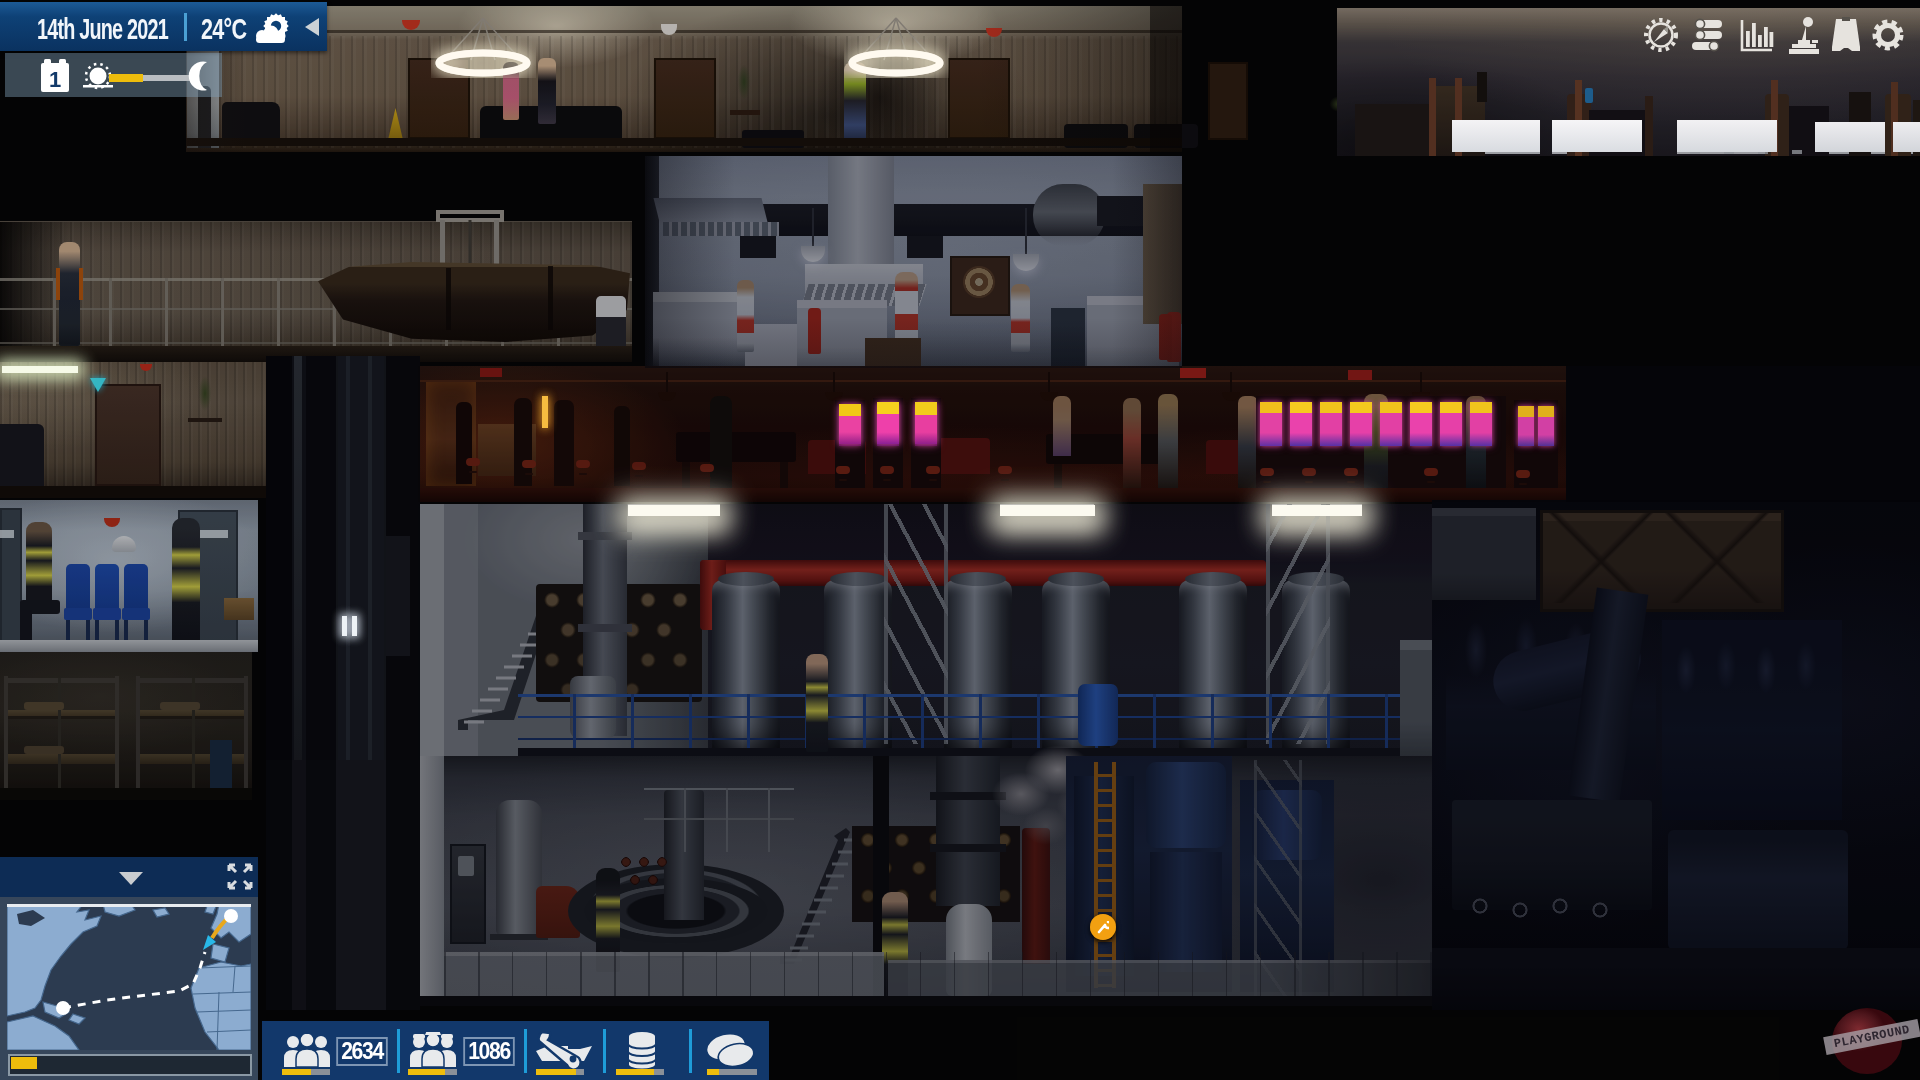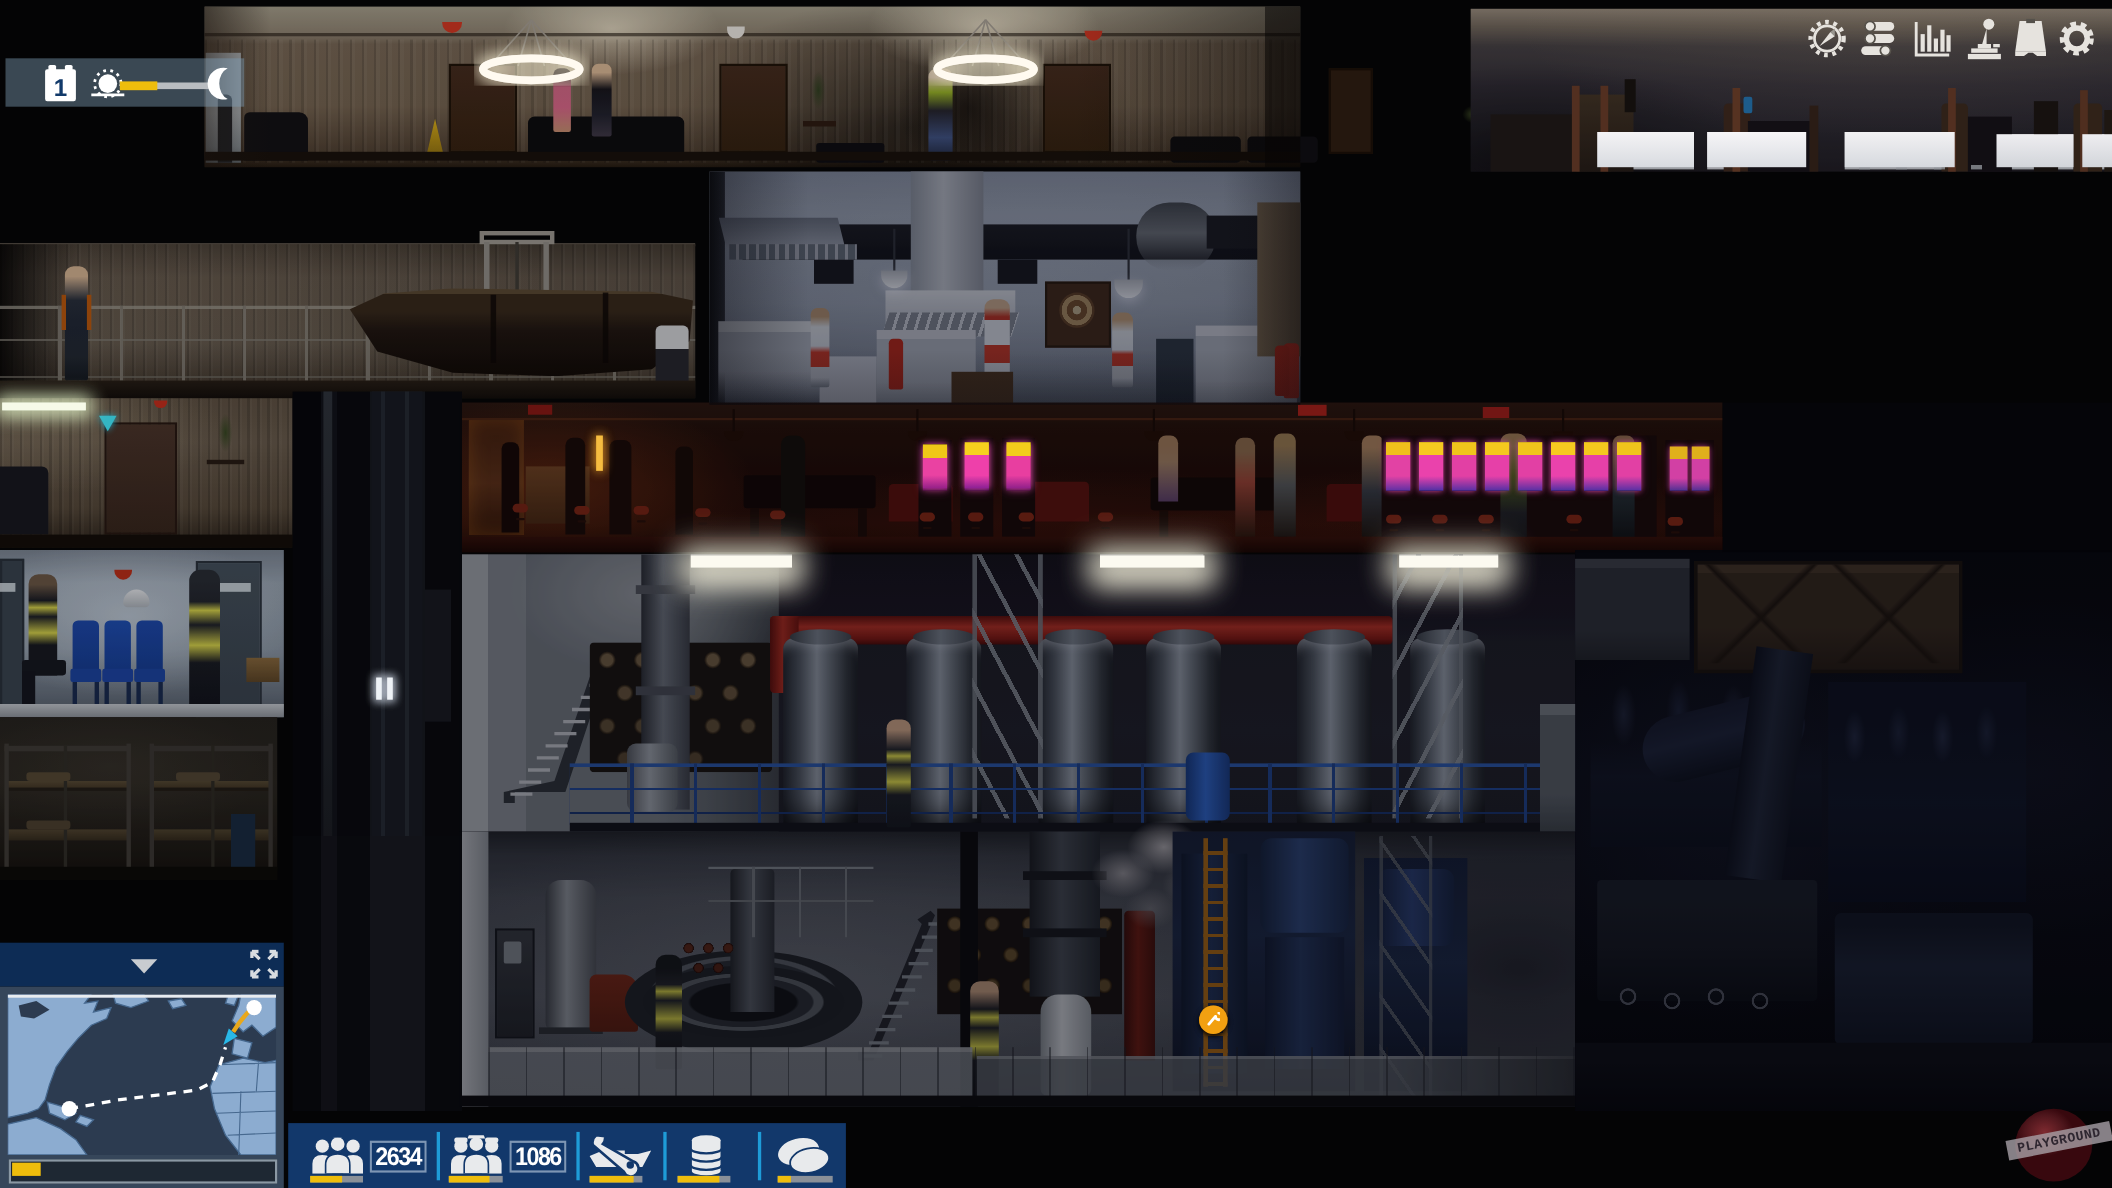--- a/index.html
+++ b/index.html
@@ -603,20 +603,40 @@
 <div class="a" style="left:1320px;top:402px;width:22px;height:44px;background:linear-gradient(180deg,#f0c41c 0 26%,#e240a4 26% 70%,#5830a4);box-shadow:0 0 5px rgba(235,75,175,.7);"></div>
 <div class="a" style="left:1350px;top:402px;width:22px;height:44px;background:linear-gradient(180deg,#f4c81e 0 26%,#e640a8 26% 70%,#5430a4);box-shadow:0 0 5px rgba(235,75,175,.7);"></div>
 <div class="a" style="left:1380px;top:402px;width:22px;height:44px;background:linear-gradient(180deg,#f0c41c 0 26%,#e240a4 26% 70%,#5830a4);box-shadow:0 0 5px rgba(235,75,175,.7);"></div>
 <div class="a" style="left:1410px;top:402px;width:22px;height:44px;background:linear-gradient(180deg,#f6ca20 0 26%,#ea42ac 26% 70%,#5030a4);box-shadow:0 0 5px rgba(235,75,175,.7);"></div>
 <div class="a" style="left:1440px;top:402px;width:22px;height:44px;background:linear-gradient(180deg,#f4c81e 0 26%,#e640a8 26% 70%,#5430a4);box-shadow:0 0 5px rgba(235,75,175,.7);"></div>
 <div class="a" style="left:1470px;top:402px;width:22px;height:44px;background:linear-gradient(180deg,#f0c41c 0 26%,#e240a4 26% 70%,#5830a4);box-shadow:0 0 5px rgba(235,75,175,.7);"></div>
 <div class="a" style="left:1518px;top:406px;width:16px;height:40px;background:linear-gradient(180deg,#e0b01c 0 28%,#d240a4 28% 72%,#523094);box-shadow:0 0 5px rgba(225,70,165,.65);"></div>
 <div class="a" style="left:1538px;top:406px;width:16px;height:40px;background:linear-gradient(180deg,#e0b01c 0 28%,#d240a4 28% 72%,#523094);box-shadow:0 0 5px rgba(225,70,165,.65);"></div>
 <div class="a" style="left:542px;top:396px;width:6px;height:32px;background:#f6bc40;box-shadow:0 0 10px #e89a28;"></div>
 
+<div class="a" style="left:0;top:2px;width:327px;height:49px;background:linear-gradient(180deg,#1c5a96 0,#0e4176 30%,#0a3260 100%);box-shadow:0 2px 4px rgba(0,0,0,.5);">
+  <div class="a" style="left:37px;top:10px;width:160px;height:32px;font-size:30px;font-weight:bold;color:#f2f6fa;letter-spacing:-1.2px;transform:scaleX(.66);transform-origin:left;white-space:nowrap;">14th June 2021</div>
+  <div class="a" style="left:184px;top:11px;width:3px;height:28px;background:#4aa0d4;"></div>
+  <div class="a" style="left:201px;top:10px;width:70px;height:32px;font-size:30px;font-weight:bold;color:#f2f6fa;letter-spacing:-1px;transform:scaleX(.72);transform-origin:left;white-space:nowrap;">24°C</div>
+  <svg class="a" style="left:251px;top:11px" width="40" height="32" viewBox="0 0 40 32">
+        <g fill="#fff">
+          <rect x="16" y="4" width="18" height="18" transform="rotate(45 25 13)"></rect>
+          <rect x="16" y="4" width="18" height="18" transform="rotate(22.5 25 13)"></rect>
+          <rect x="16" y="4" width="18" height="18" transform="rotate(67.5 25 13)"></rect>
+          <rect x="16" y="4" width="18" height="18"></rect>
+        </g>
+        <circle cx="25" cy="13" r="8.6" fill="#fff"></circle>
+        <circle cx="25" cy="13" r="5.2" fill="#0d4075"></circle>
+        <circle cx="11" cy="23" r="6" fill="#fff"></circle>
+        <circle cx="20" cy="20" r="7.5" fill="#fff"></circle>
+        <circle cx="29" cy="23" r="5.5" fill="#fff"></circle>
+        <rect x="5" y="23" width="29" height="7" rx="3.5" fill="#fff"></rect>
+      </svg>
+  <div class="a" style="left:305px;top:16px;width:0;height:0;border-top:9px solid transparent;border-bottom:9px solid transparent;border-right:14px solid #ccd2d6;"></div>
+</div>
 
 <div class="a" style="left:5px;top:53px;width:217px;height:44px;background:rgba(125,156,180,.45);">
   <svg class="a" style="left:34px;top:4px" width="32" height="37" viewBox="0 0 32 37">
         <rect x="2" y="6" width="28" height="29" rx="2" fill="#fff"></rect>
         <rect x="5" y="2" width="7" height="8" rx="1.5" fill="#fff"></rect>
         <rect x="20" y="2" width="7" height="8" rx="1.5" fill="#fff"></rect>
         <text x="16" y="30" text-anchor="middle" font-family="Liberation Sans" font-size="22" font-weight="bold" fill="#123a6a">1</text>
       </svg>
   <svg class="a" style="left:76px;top:8px" width="34" height="30" viewBox="0 0 34 30">
         <circle cx="17" cy="15" r="12" fill="none" stroke="#fff" stroke-width="2.5" stroke-dasharray="2.5 4"></circle>

